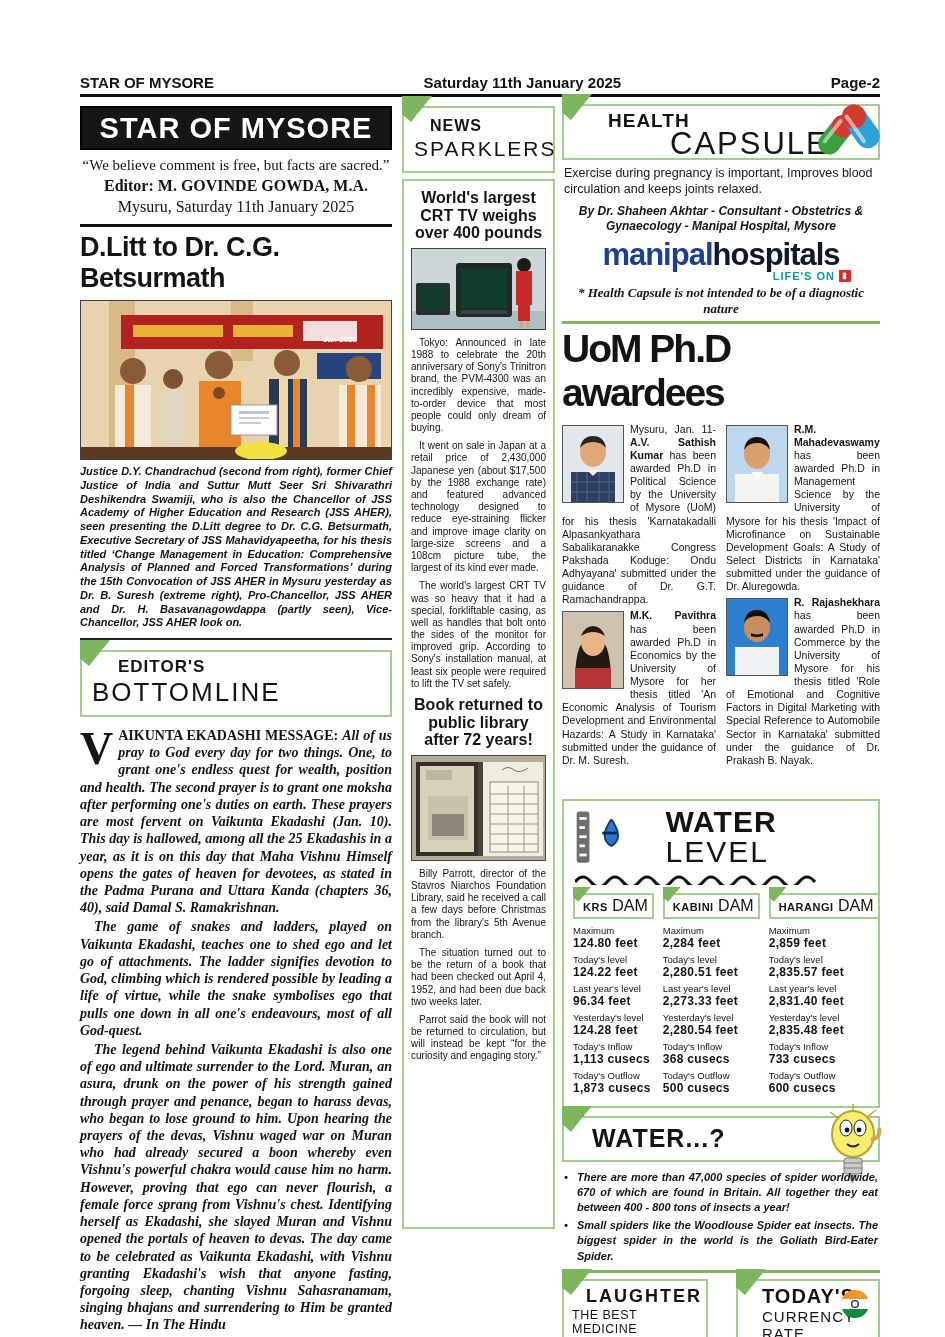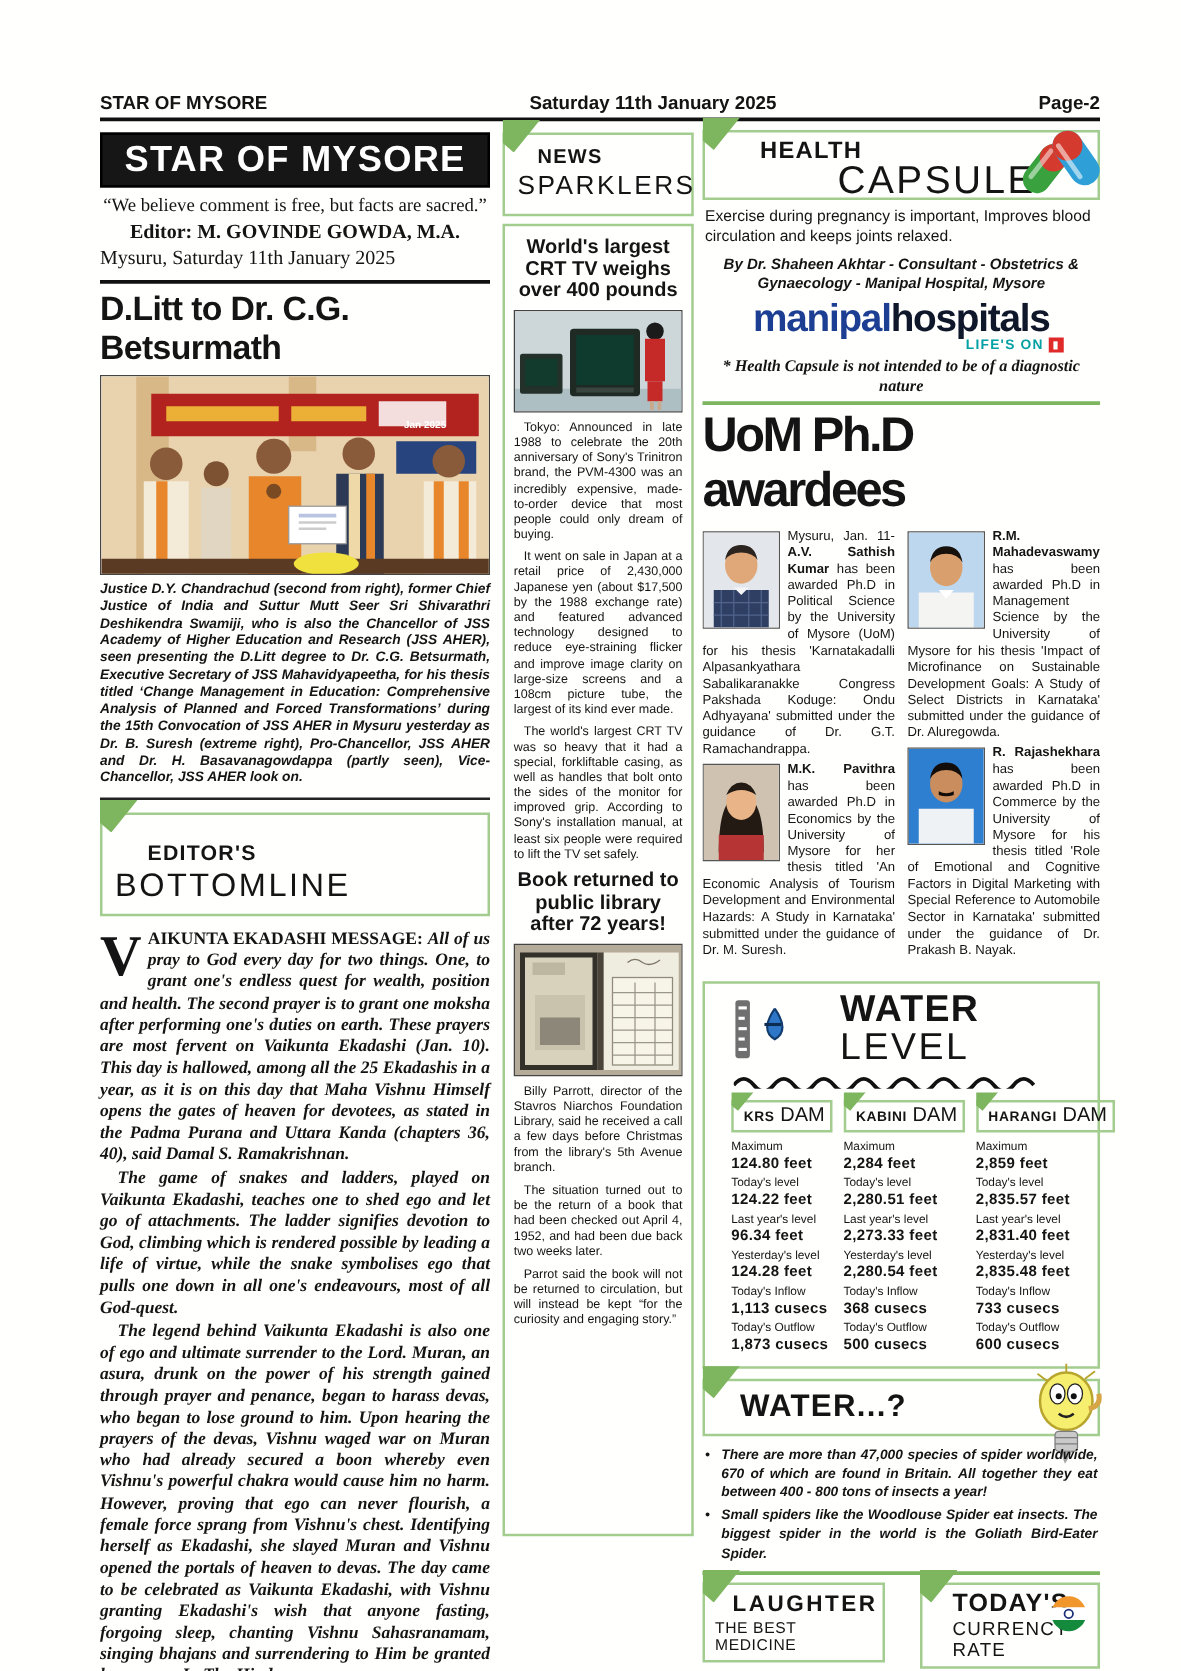--- a/index.html
+++ b/index.html
@@ -14,29 +14,29 @@
   .folio{position:absolute;left:80px;top:74px;width:800px;display:flex;justify-content:space-between;font-weight:bold;font-size:15px;}
   .folio-rule{position:absolute;left:80px;top:94px;width:800px;height:3px;background:#101010;}
   
   .col-left{position:absolute;left:80px;top:106px;width:312px;}
   .col-mid{position:absolute;left:402px;top:106px;width:153px;}
   .col-right{position:absolute;left:562px;top:104px;width:318px;}
   
   .masthead{background:#161616;color:#fff;text-align:center;font-weight:bold;font-size:29px;line-height:40px;letter-spacing:1px;border:2px solid #000;}
   .motto{font-family:"Liberation Serif",serif;font-size:15px;text-align:center;margin-top:7px;}
   .editorline{font-family:"Liberation Serif",serif;font-weight:bold;font-size:16px;text-align:center;margin-top:3px;}
-  .dateline{font-family:"Liberation Serif",serif;font-size:16px;text-align:left;margin:3px 0 8px;}
+  .dateline{font-family:"Liberation Serif",serif;font-size:16px;text-align:center;margin:3px 0 8px;}
   .thick-rule{height:3px;background:#101010;}
   .dlitt-head{font-size:27px;font-weight:bold;letter-spacing:-.5px;margin:5px 0 6px;}
   .photo{position:relative;width:312px;height:160px;border:1px solid #444;overflow:hidden;margin-bottom:5px;}
   .photo svg{display:block;}
   .photo-overlay{position:absolute;right:34px;top:34px;color:#fff;font-size:8px;font-weight:bold;}
   .caption{font-weight:bold;font-style:italic;font-size:11px;line-height:1.25;text-align:justify;}
   .thin-rule{height:2px;background:#222;margin:8px 0 10px;}
-  .eb-box{position:relative;border:2px solid var(--greenb);padding:21px 10px 7px;margin-bottom:10px;}
+  .eb-box{position:relative;border:2px solid var(--greenb);padding:5px 10px 7px;margin-bottom:10px;}
   .flag{position:absolute;top:-12px;left:-2px;width:30px;height:26px;background:var(--green);clip-path:polygon(0 0,100% 0,30% 100%,0 70%);}
   .eb-bold{font-weight:bold;font-size:17px;letter-spacing:1px;margin-left:26px;}
   .eb-light{font-size:26px;letter-spacing:2px;font-weight:normal;}
   .bottomline{margin-top:10px;font-family:"Liberation Serif",serif;font-weight:bold;font-style:italic;font-size:14px;line-height:1.23;text-align:justify;}
   .bottomline p{margin-bottom:2px;}
   .bottomline p.ind{text-indent:14px;}
   .dropcap{float:left;font-style:normal;font-size:46px;line-height:.82;padding:3px 5px 0 0;}
   .leadin{font-style:normal;}
   
   .ns-box{position:relative;border:2px solid var(--greenb);padding:9px 10px 10px;margin-bottom:6px;}
@@ -61,21 +61,21 @@
   .lifeflag{width:12px;height:12px;background:#e02a2a;color:#fff;font-size:8px;line-height:12px;text-align:center;font-weight:bold;}
   .hc-disc{font-family:"Liberation Serif",serif;font-weight:bold;font-style:italic;font-size:13px;text-align:center;margin:3px 0 4px;}
   .green-rule{height:3px;background:var(--green);}
   .uom-head{font-weight:bold;font-size:39px;letter-spacing:-2px;margin:3px 0 8px;}
   .awd-grid{display:flex;gap:10px;height:360px;overflow:hidden;}
   .awd-col{width:154px;}
   .awd{font-size:10.5px;line-height:1.25;text-align:justify;margin-bottom:3px;}
   .awd .ph{float:left;width:62px;height:78px;border:1px solid #555;margin:2px 6px 1px 0;}
   .awd strong{font-weight:bold;}
   
-  .water-box{position:relative;border:2px solid var(--greenb);padding:6px 21px 7px;margin-top:2px;}
+  .water-box{position:relative;border:2px solid var(--greenb);padding:6px 9px 7px;margin-top:16px;}
   .water-head{display:flex;align-items:flex-end;gap:8px;}
   .water-title{font-size:30px;line-height:1;margin-left:26px;padding-bottom:4px;}
   .water-title b{font-weight:bold;letter-spacing:1px;}
   .water-title span{font-weight:normal;letter-spacing:2px;}
   .wave{margin:0 0 4px 2px;}
   .dam-grid{display:flex;gap:9px;}
   .dam{flex:1;}
   .dam-hdr{position:relative;border:2px solid var(--greenb);padding:2px 4px 2px 8px;margin-bottom:6px;white-space:nowrap;}
   .dam-hdr .flag{width:18px;height:15px;top:-8px;}
   .dam-hdr b{font-size:11px;letter-spacing:.5px;}

